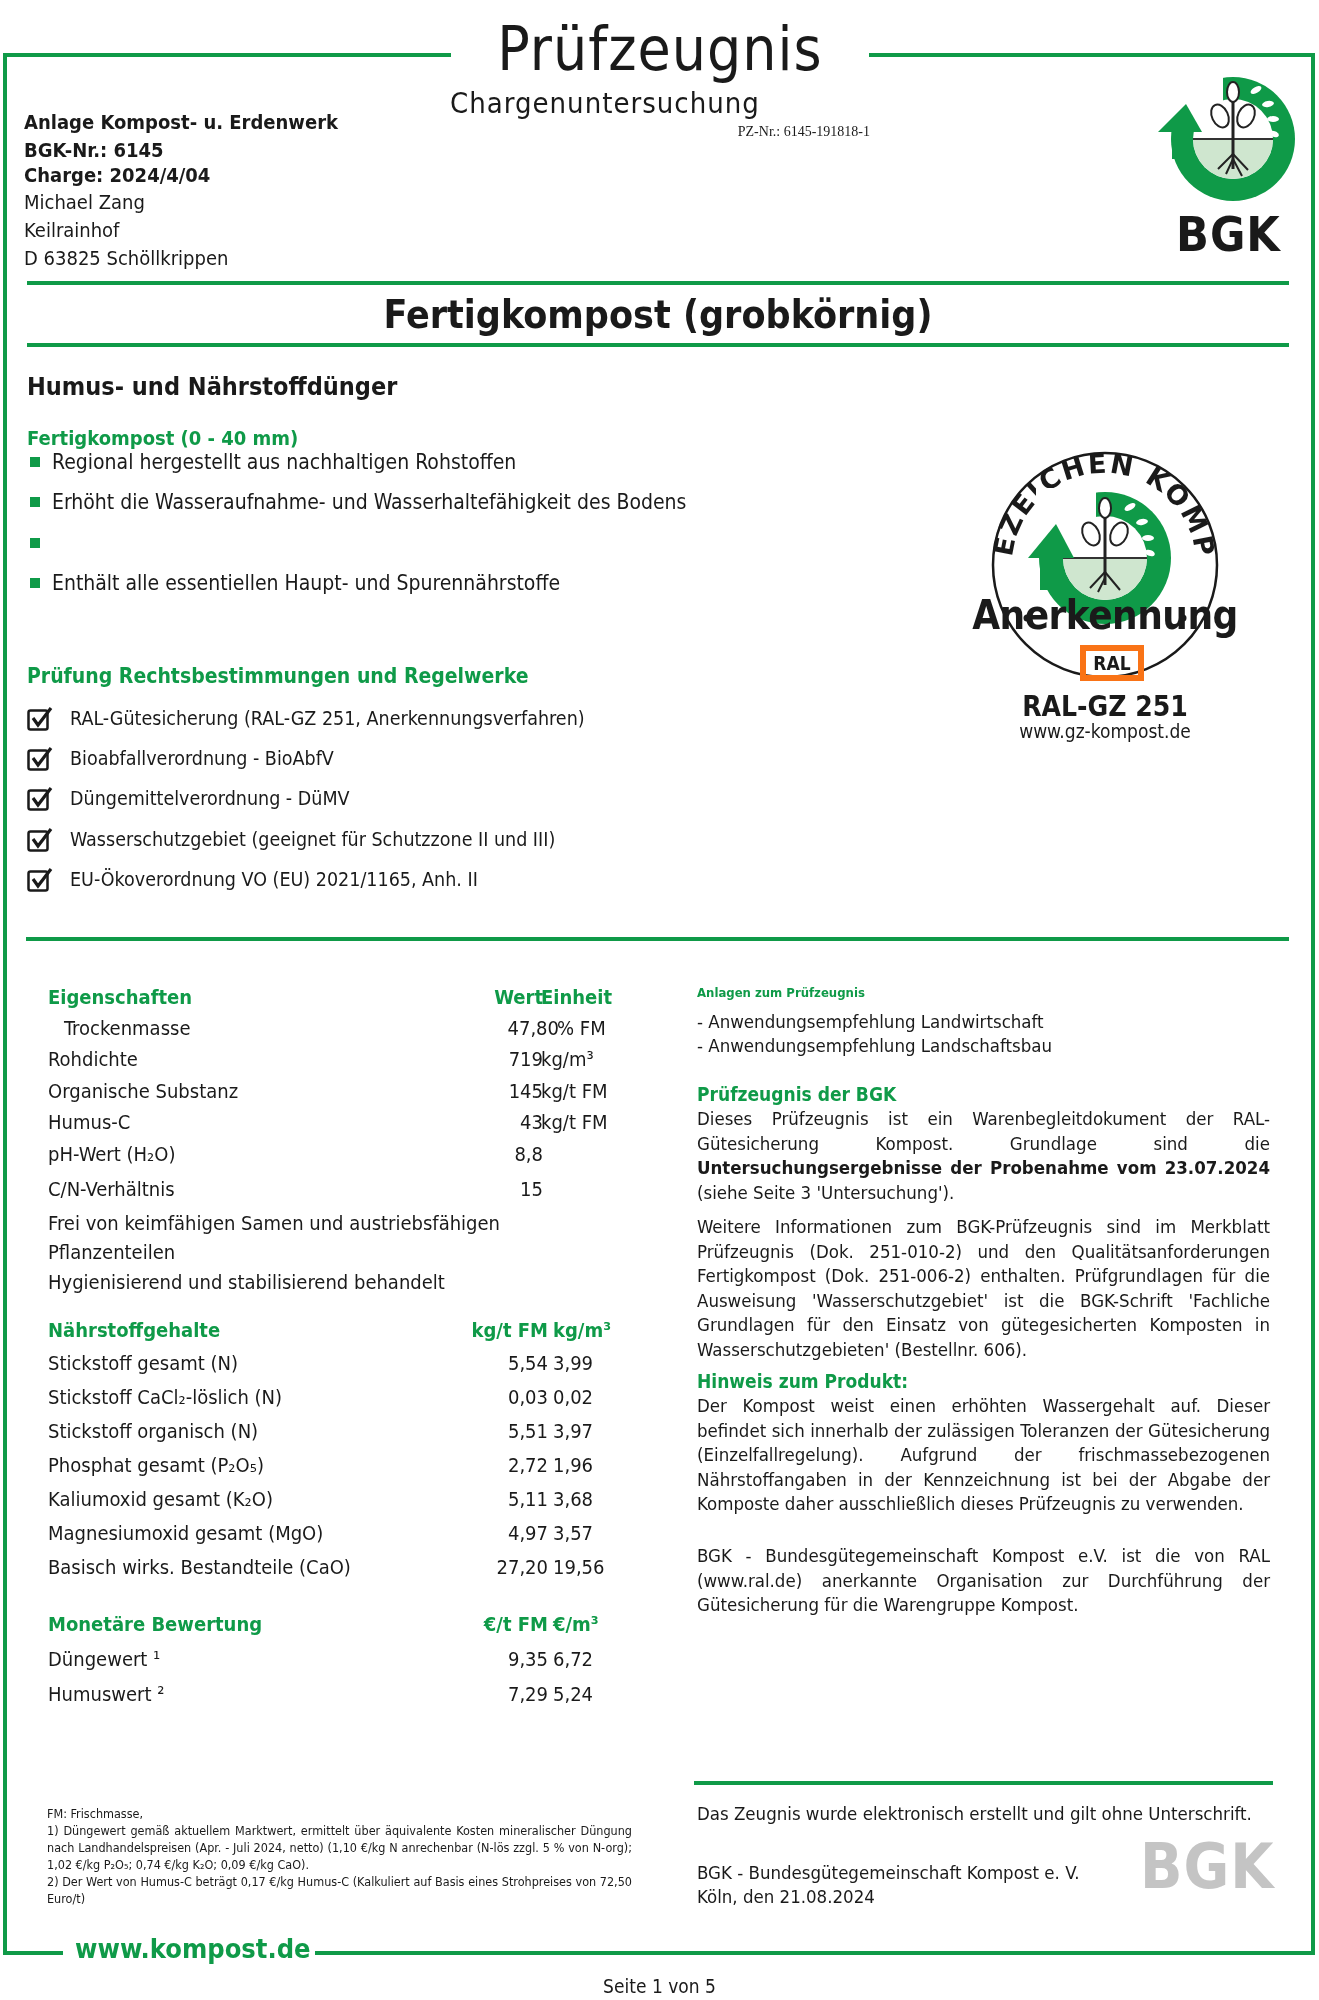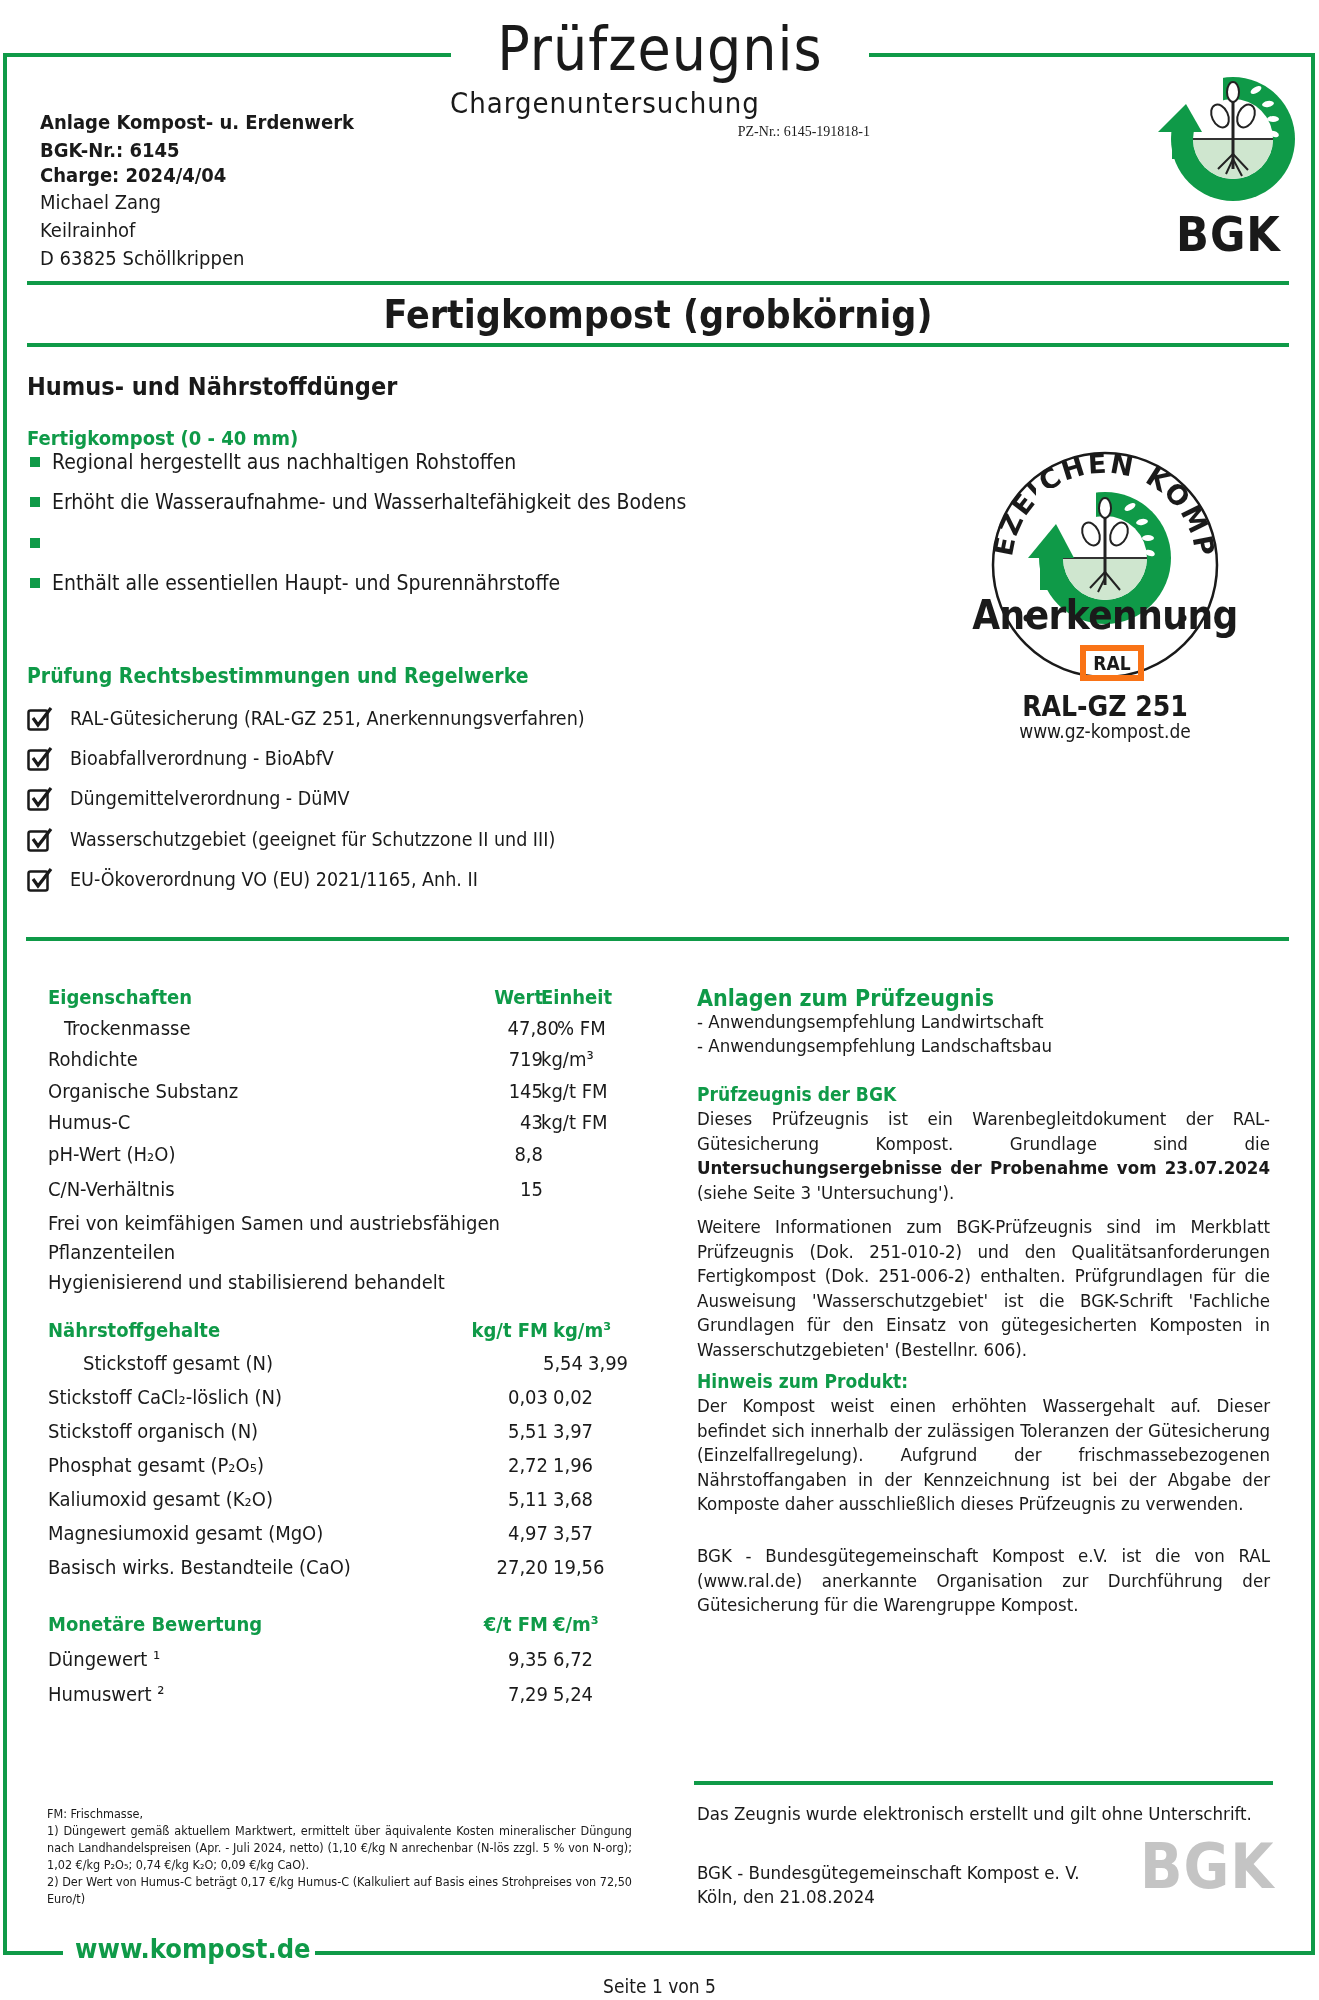--- a/index.html
+++ b/index.html
@@ -28,21 +28,21 @@
 <div class="gline" style="left:869px; top:53px; width:446px; height:4px;"></div>
 <div class="gline" style="left:3px; top:53px; width:4px; height:1902px;"></div>
 <div class="gline" style="left:1311px; top:53px; width:4px; height:1902px;"></div>
 <div class="gline" style="left:3px; top:1951px; width:60px; height:4px;"></div>
 <div class="gline" style="left:315px; top:1951px; width:1000px; height:4px;"></div>
 
 <div class="t" style="left:450px; width:420px; top:14px; text-align:center; font-size:60px; font-family:'DejaVu Sans Condensed','DejaVu Sans',sans-serif; font-weight:300; letter-spacing:1px;">Prüfzeugnis</div>
 <div class="t" style="left:450px; width:420px; top:86px; font-size:29px; font-family:'DejaVu Sans Condensed','DejaVu Sans',sans-serif; letter-spacing:1px;">Chargenuntersuchung</div>
 <div class="t" style="left:450px; width:420px; top:124px; text-align:right; font-size:14px; font-family:Liberation Serif, serif;">PZ-Nr.: 6145-191818-1</div>
 
-<div class="abs" style="left:40px; top:108px; font-size:20px; line-height:28px;">
+<div class="abs" style="left:24px; top:108px; font-size:20px; line-height:28px;">
   <div class="bold" style="margin-bottom:2px;">Anlage Kompost- u. Erdenwerk</div>
   <div class="bold" style="line-height:25px;">BGK-Nr.: 6145</div>
   <div class="bold" style="line-height:25px;">Charge: 2024/4/04</div>
   <div>Michael Zang</div>
   <div>Keilrainhof</div>
   <div>D 63825 Schöllkrippen</div>
 </div>
 
 <div class="abs" style="left:1148px; top:74px; width:150px; height:190px;">
   <svg width="150" height="130" viewBox="0 0 150 130">
@@ -196,21 +196,21 @@
   <div class="t" style="left:48px; top:1240px; font-size:20px;">Pflanzenteilen</div>
   <div class="t" style="left:48px; top:1270px; font-size:20px;">Hygienisierend und stabilisierend behandelt</div>
 </div>
 
 <div>
   <div class="row nrow" style="top:1318px;">
     <span class="lbl bold green">Nährstoffgehalte</span>
     <span class="v1 bold green">kg/t FM</span>
     <span class="v2 bold green">kg/m³</span>
   </div>
-  <div class="row nrow" style="top:1351px;margin-left:35px;">
+  <div class="row nrow" style="top:1351px;">
     <span class="lbl">Stickstoff gesamt (N)</span>
     <span class="v1">5,54</span>
     <span class="v2">3,99</span>
   </div>
   <div class="row nrow" style="top:1385px;">
     <span class="lbl">Stickstoff CaCl₂-löslich (N)</span>
     <span class="v1">0,03</span>
     <span class="v2">0,02</span>
   </div>
   <div class="row nrow" style="top:1419px;">
@@ -251,21 +251,21 @@
     <span class="v1">9,35</span>
     <span class="v2">6,72</span>
   </div>
   <div class="row nrow" style="top:1682px;">
     <span class="lbl">Humuswert ²</span>
     <span class="v1">7,29</span>
     <span class="v2">5,24</span>
   </div>
 </div>
 
-<div class="t bold green" style="left:697px; top:985px; font-size:23px;">Anlagen zum Prüfzeugnis</div>
+<div class="t bold green" style="left:697px; top:985px; font-size:13px;">Anlagen zum Prüfzeugnis</div>
 <div class="t" style="left:697px; top:1011px; font-size:18.5px;">- Anwendungsempfehlung Landwirtschaft</div>
 <div class="t" style="left:697px; top:1035px; font-size:18.5px;">- Anwendungsempfehlung Landschaftsbau</div>
 
 <div class="t bold green" style="left:697px; top:1083px; font-size:19px;">Prüfzeugnis der BGK</div>
 <div class="para just" style="top:1107px;">
   <span>Dieses Prüfzeugnis ist ein Warenbegleitdokument der RAL-Gütesicherung Kompost. Grundlage sind die </span><b>Untersuchungsergebnisse der Probenahme vom 23.07.2024</b><span> (siehe Seite 3 'Untersuchung').</span>
 </div>
 
 <div class="para just" style="top:1215px;">Weitere Informationen zum BGK-Prüfzeugnis sind im Merkblatt Prüfzeugnis (Dok. 251-010-2) und den Qualitätsanforderungen Fertigkompost (Dok. 251-006-2) enthalten. Prüfgrundlagen für die Ausweisung 'Wasserschutzgebiet' ist die BGK-Schrift 'Fachliche Grundlagen für den Einsatz von gütegesicherten Komposten in Wasserschutzgebieten' (Bestellnr. 606).</div>
 

